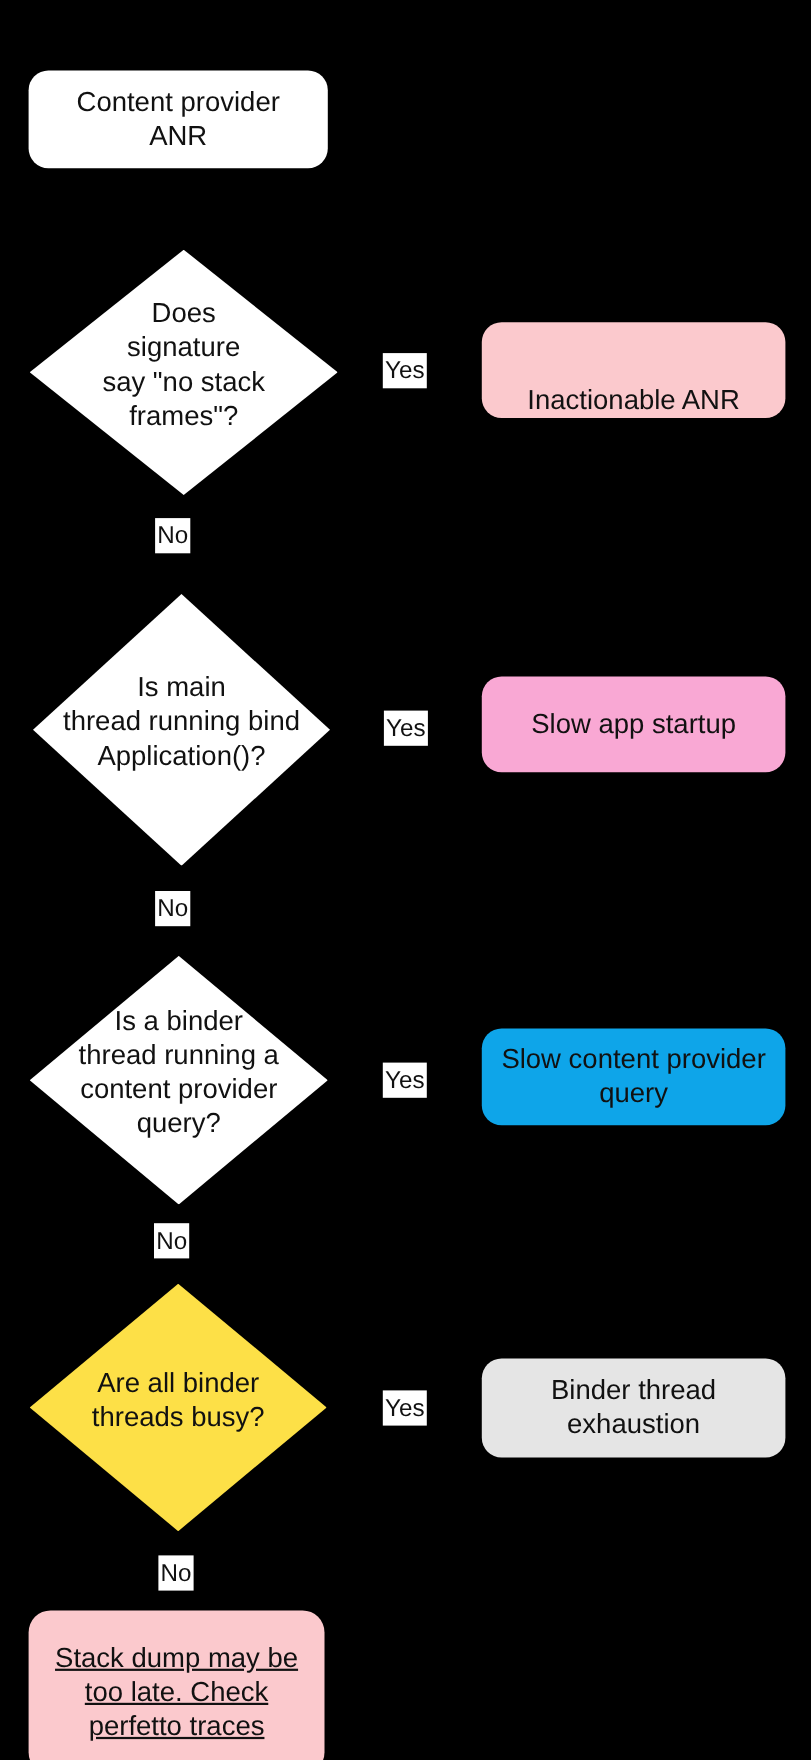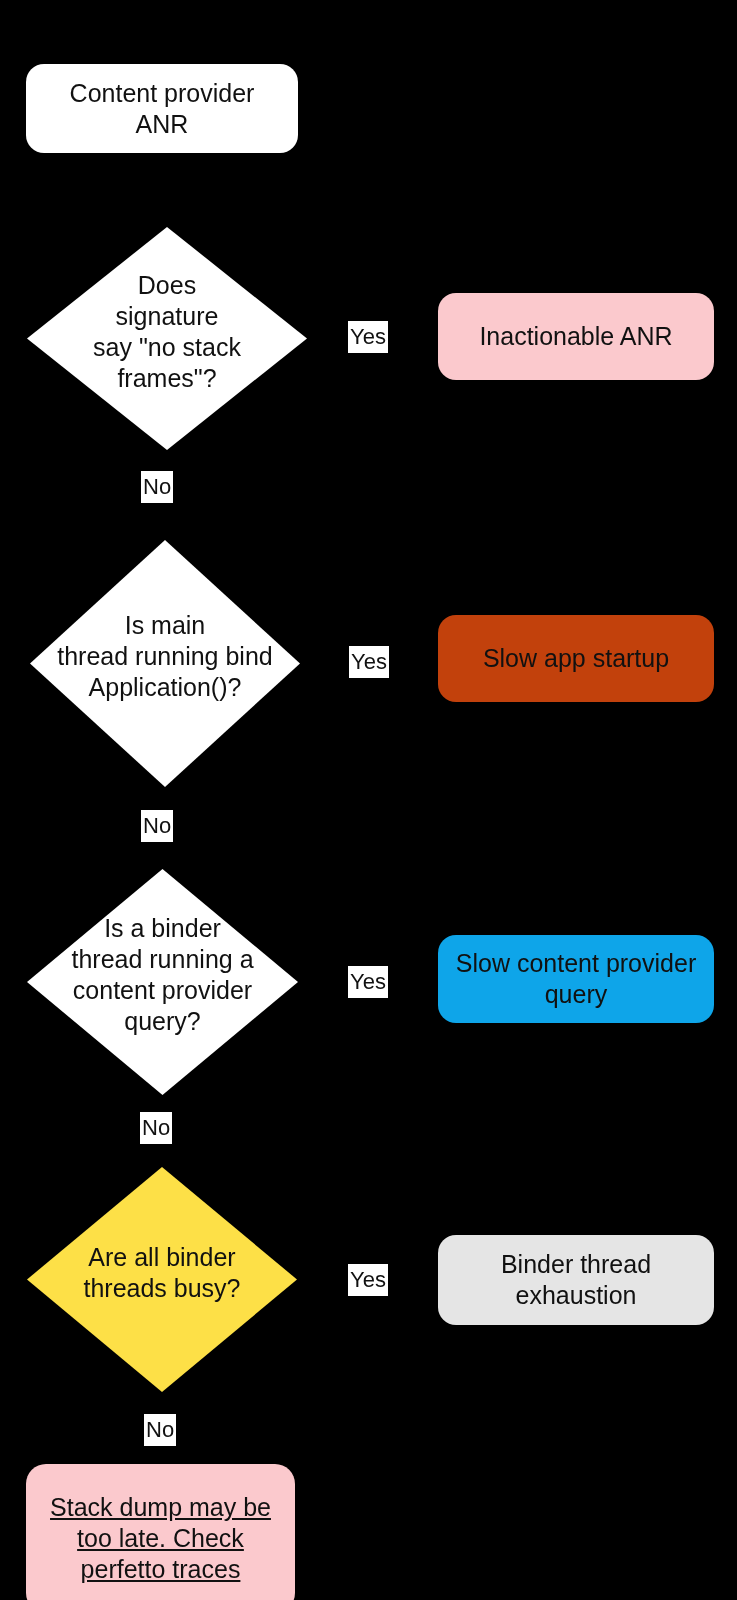--- a/index.html
+++ b/index.html
@@ -77,32 +77,32 @@
 ANR</span>
   </div>
 
   <div class="node diamond d1" style="background-color: rgb(255, 255, 255);">
     <span class="q">Does
 signature
 say "no stack
 frames"?</span>
   </div>
   <div class="chip yes1">Yes</div>
-  <div class="node rounded o1" style="background-color: rgb(251, 201, 205);">
+  <div class="node rounded o1" style="background-color: rgb(251, 201, 205); align-items: flex-end;">
     <span>Inactionable ANR</span>
   </div>
   <div class="chip no1">No</div>
 
   <div class="node diamond d2" style="background-color: rgb(255, 255, 255);">
     <span class="q">Is main
 thread running bind
 Application()?</span>
   </div>
   <div class="chip yes2">Yes</div>
-  <div class="node rounded o2" style="background-color: #c2410c;">
+  <div class="node rounded o2" style="background-color: #f9a8d4;">
     <span>Slow app startup</span>
   </div>
   <div class="chip no2">No</div>
 
   <div class="node diamond d3" style="background-color: rgb(255, 255, 255);">
     <span class="q">Is a binder
 thread running a
 content provider
 query?</span>
   </div>

